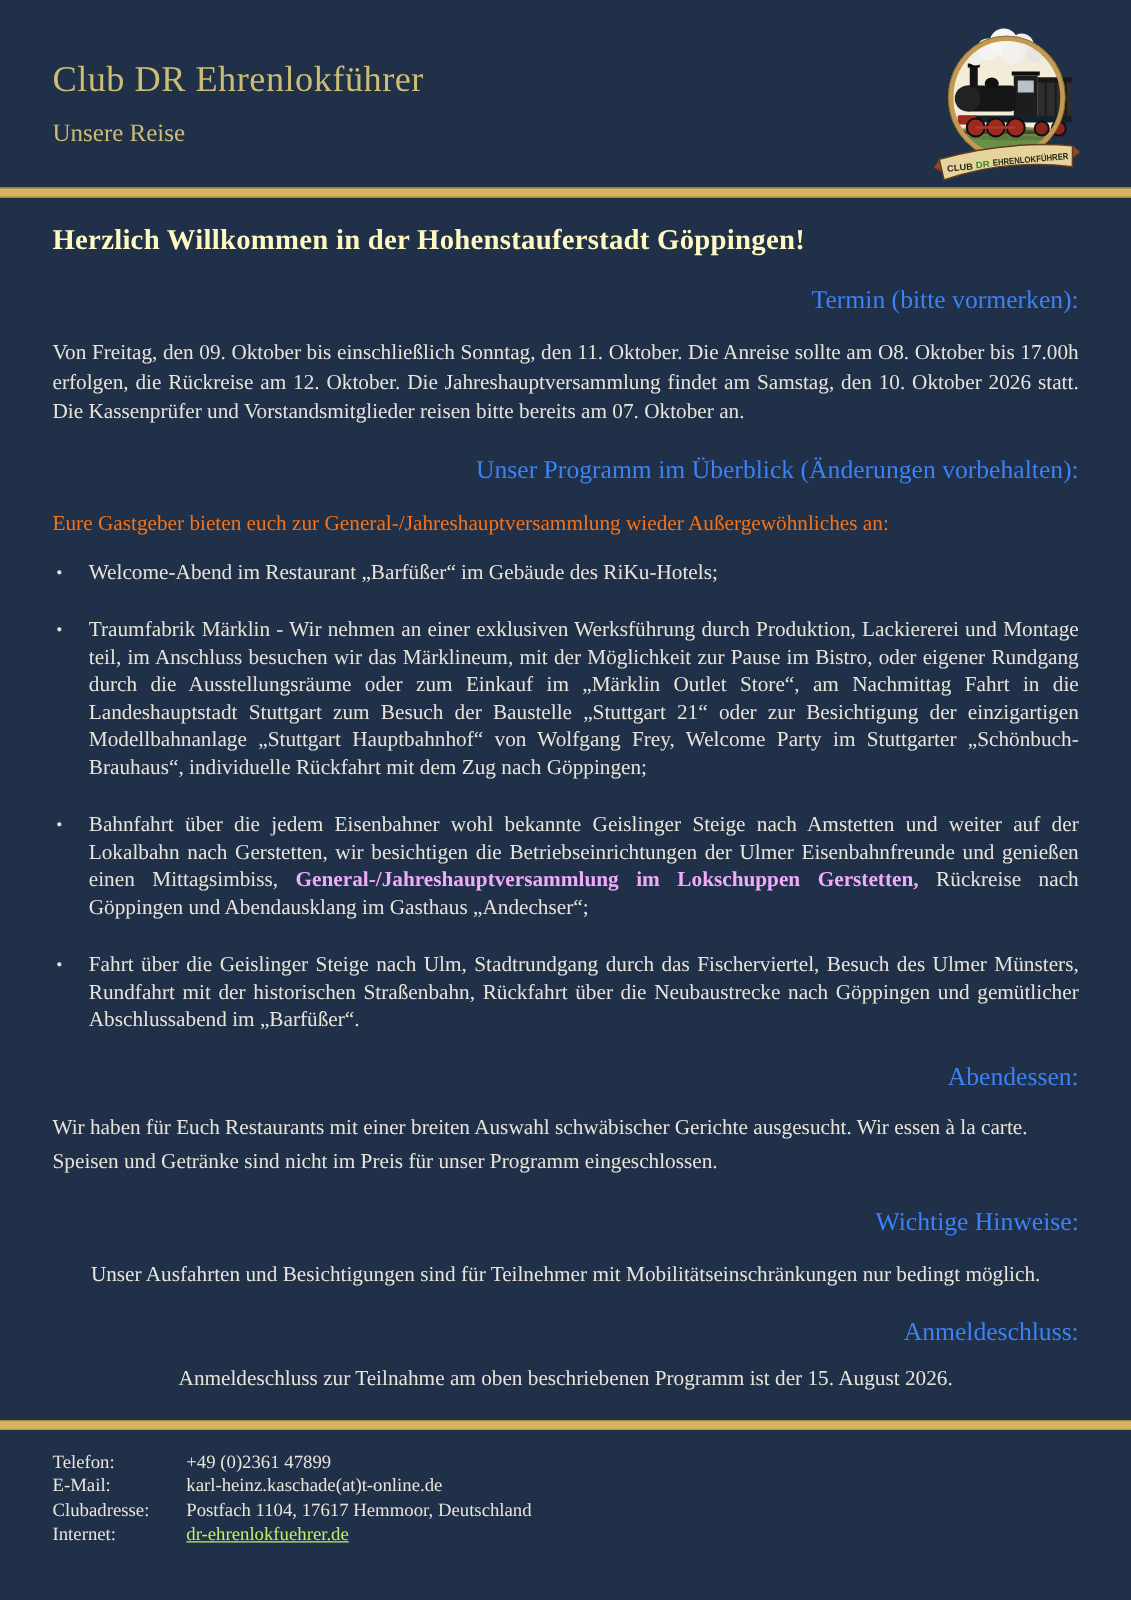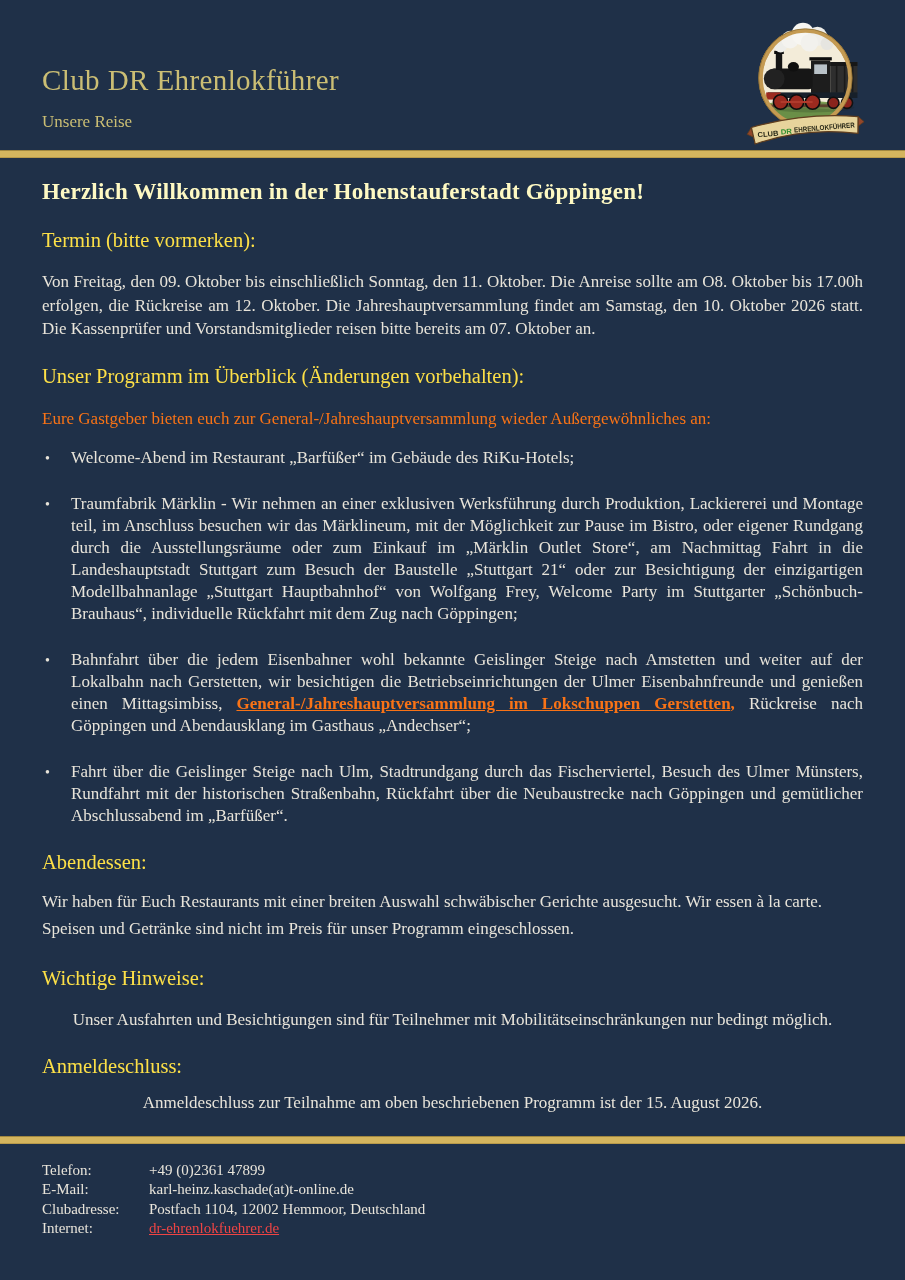--- a/index.html
+++ b/index.html
@@ -6,48 +6,48 @@
   .page {
     position:relative;
     width:905px; height:1280px;
     margin:0 auto;
     background:#1f3048;
     font-family:"Liberation Serif","DejaVu Serif",serif;
     overflow:hidden;
   }
   
   .header { display:flex; justify-content:space-between; align-items:flex-start; padding:0 34px 0 42px; }
-  .header-text { padding-top:64px; }
+  .header-text { padding-top:48px; }
   .page-title { font-size:29px; color:#cbbe74; letter-spacing:.4px; }
-  .page-subtitle { font-size:17px; color:#cbbe74; margin-top:15px; }
+  .page-subtitle { font-size:20px; color:#cbbe74; margin-top:15px; }
   .logo { margin-top:22px; width:128px; height:128px; }
   .gold-rule { height:6px; background:#d4b55e; border-top:1px solid #a08740; border-bottom:1px solid #b89a4a; }
   
   .content { padding:0 42px; }
   .welcome { margin:21px 0 0; font-size:23px; font-weight:bold; color:#fef9c3; letter-spacing:.2px; }
-  .sec-h { margin:24px 0 0; font-size:20.5px; font-weight:normal; color:#fde047; }
+  .sec-h { margin:24px 0 0; font-size:20.5px; font-weight:normal; color:#3b82f6;text-align:right; }
   .body-p { margin:18px 0 0; font-size:17px; line-height:23.5px; color:#e8e4da; text-align:justify; }
   .intro-p { margin:19px 0 0; font-size:17px; line-height:23px; color:#f97316; }
   ul.program { list-style:none; margin:17px 0 0; padding:0; }
   ul.program li {
     position:relative; padding-left:29px;
     font-size:17px; line-height:22px; color:#e8e4da; text-align:justify;
   }
   ul.program li + li { margin-top:24px; }
   ul.program li::before { content:"\2022"; position:absolute; left:3px; top:1px; font-size:14px; color:#e8e4da; }
-  .hl { color:#f97316; font-weight:bold;text-decoration:underline; }
+  .hl { color:#f0abfc; font-weight:bold; }
   .loose { line-height:27.5px; margin-top:14px; text-align:left; }
   .single { text-align:center; }
   
   .rule-bottom { margin-top:21px; }
   .footer { padding:17px 42px 0; }
   .f-row { display:flex; font-size:15px; line-height:19.5px; color:#e8e4da; }
   .f-label { width:107px; flex:0 0 107px; }
   .f-value {}
-  .f-link { color:#ef4444; text-decoration:underline; }
+  .f-link { color:#bef264; text-decoration:underline; }
 </style>
 </head>
 <body>
 
 <div class="page">
 
   <div class="header">
     <div class="header-text">
       <div class="page-title">Club DR Ehrenlokführer</div>
       <div class="page-subtitle">Unsere Reise</div>
@@ -163,21 +163,21 @@
     <div class="f-row">
       <div class="f-label">Telefon:</div>
       <div class="f-value">+49 (0)2361 47899</div>
     </div>
     <div class="f-row">
       <div class="f-label">E-Mail:</div>
       <div class="f-value">karl-heinz.kaschade(at)t-online.de</div>
     </div>
     <div class="f-row">
       <div class="f-label">Clubadresse:</div>
-      <div class="f-value">Postfach 1104, 12002 Hemmoor, Deutschland</div>
+      <div class="f-value">Postfach 1104, 17617 Hemmoor, Deutschland</div>
     </div>
     <div class="f-row">
       <div class="f-label">Internet:</div>
       <div class="f-value"><a href="#" class="f-link">dr-ehrenlokfuehrer.de</a></div>
     </div>
   </div>
 
 </div>
 
 </body></html>

